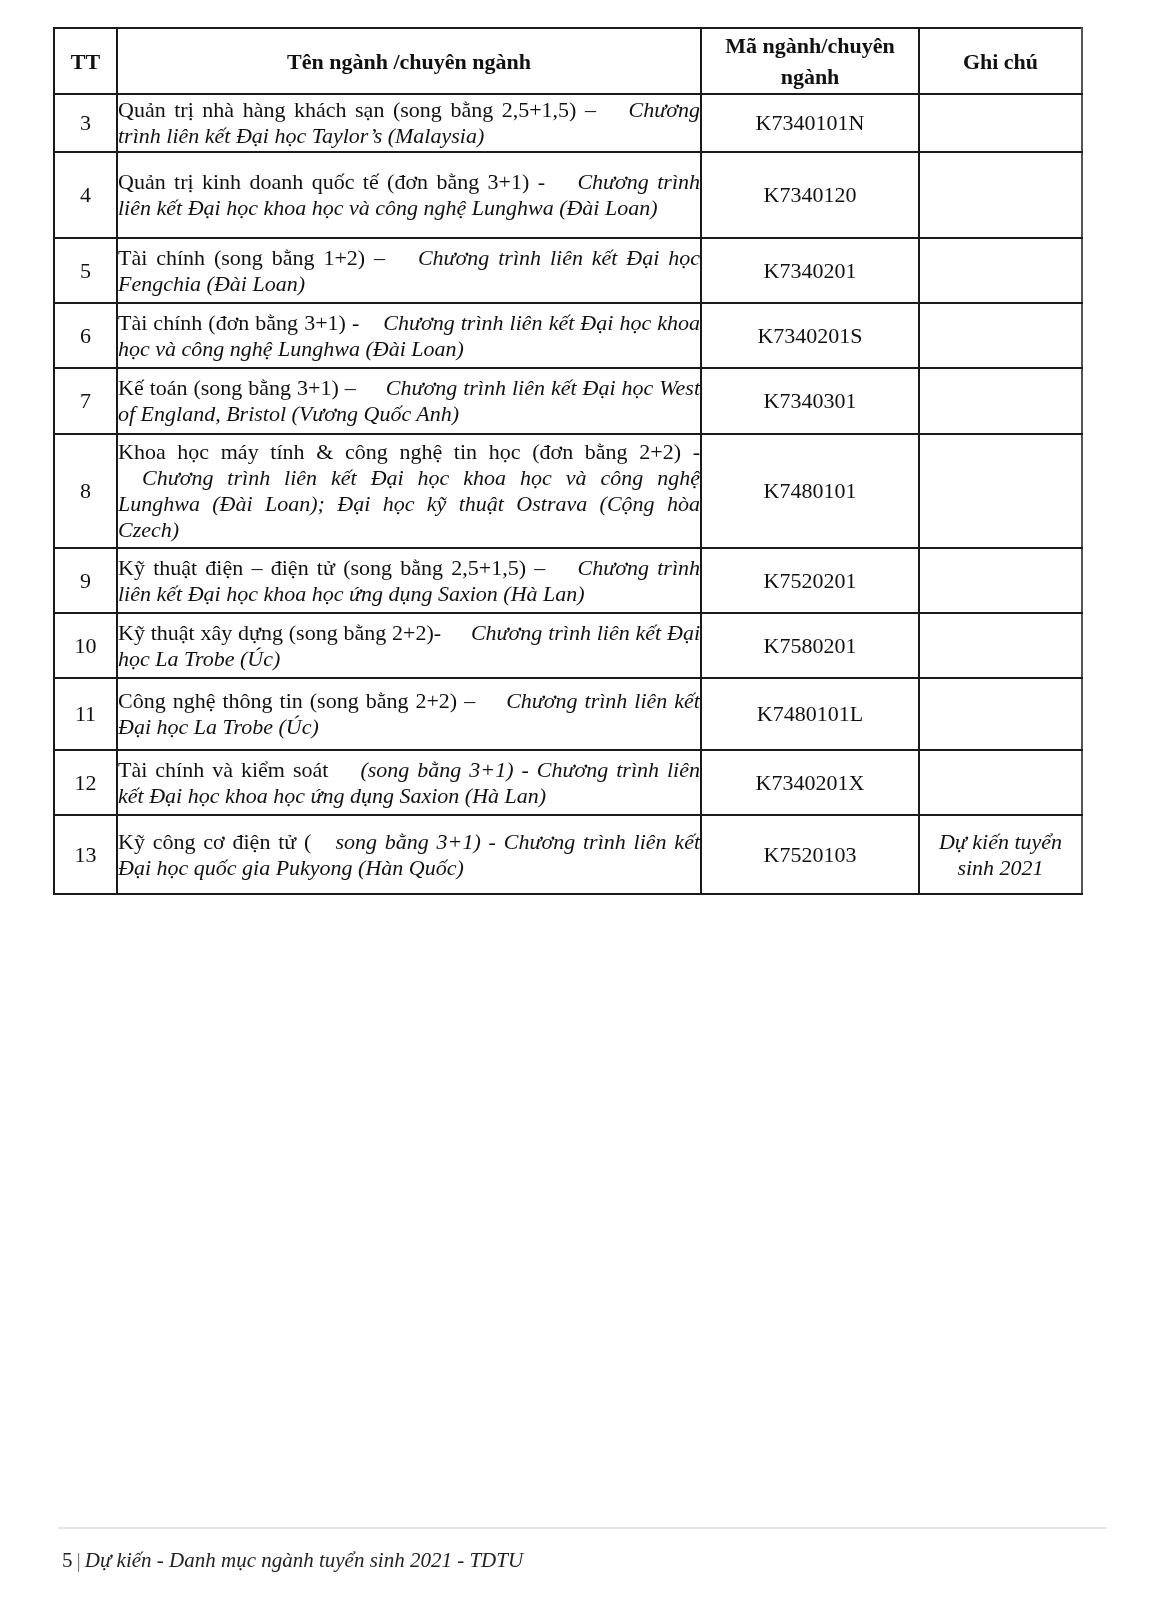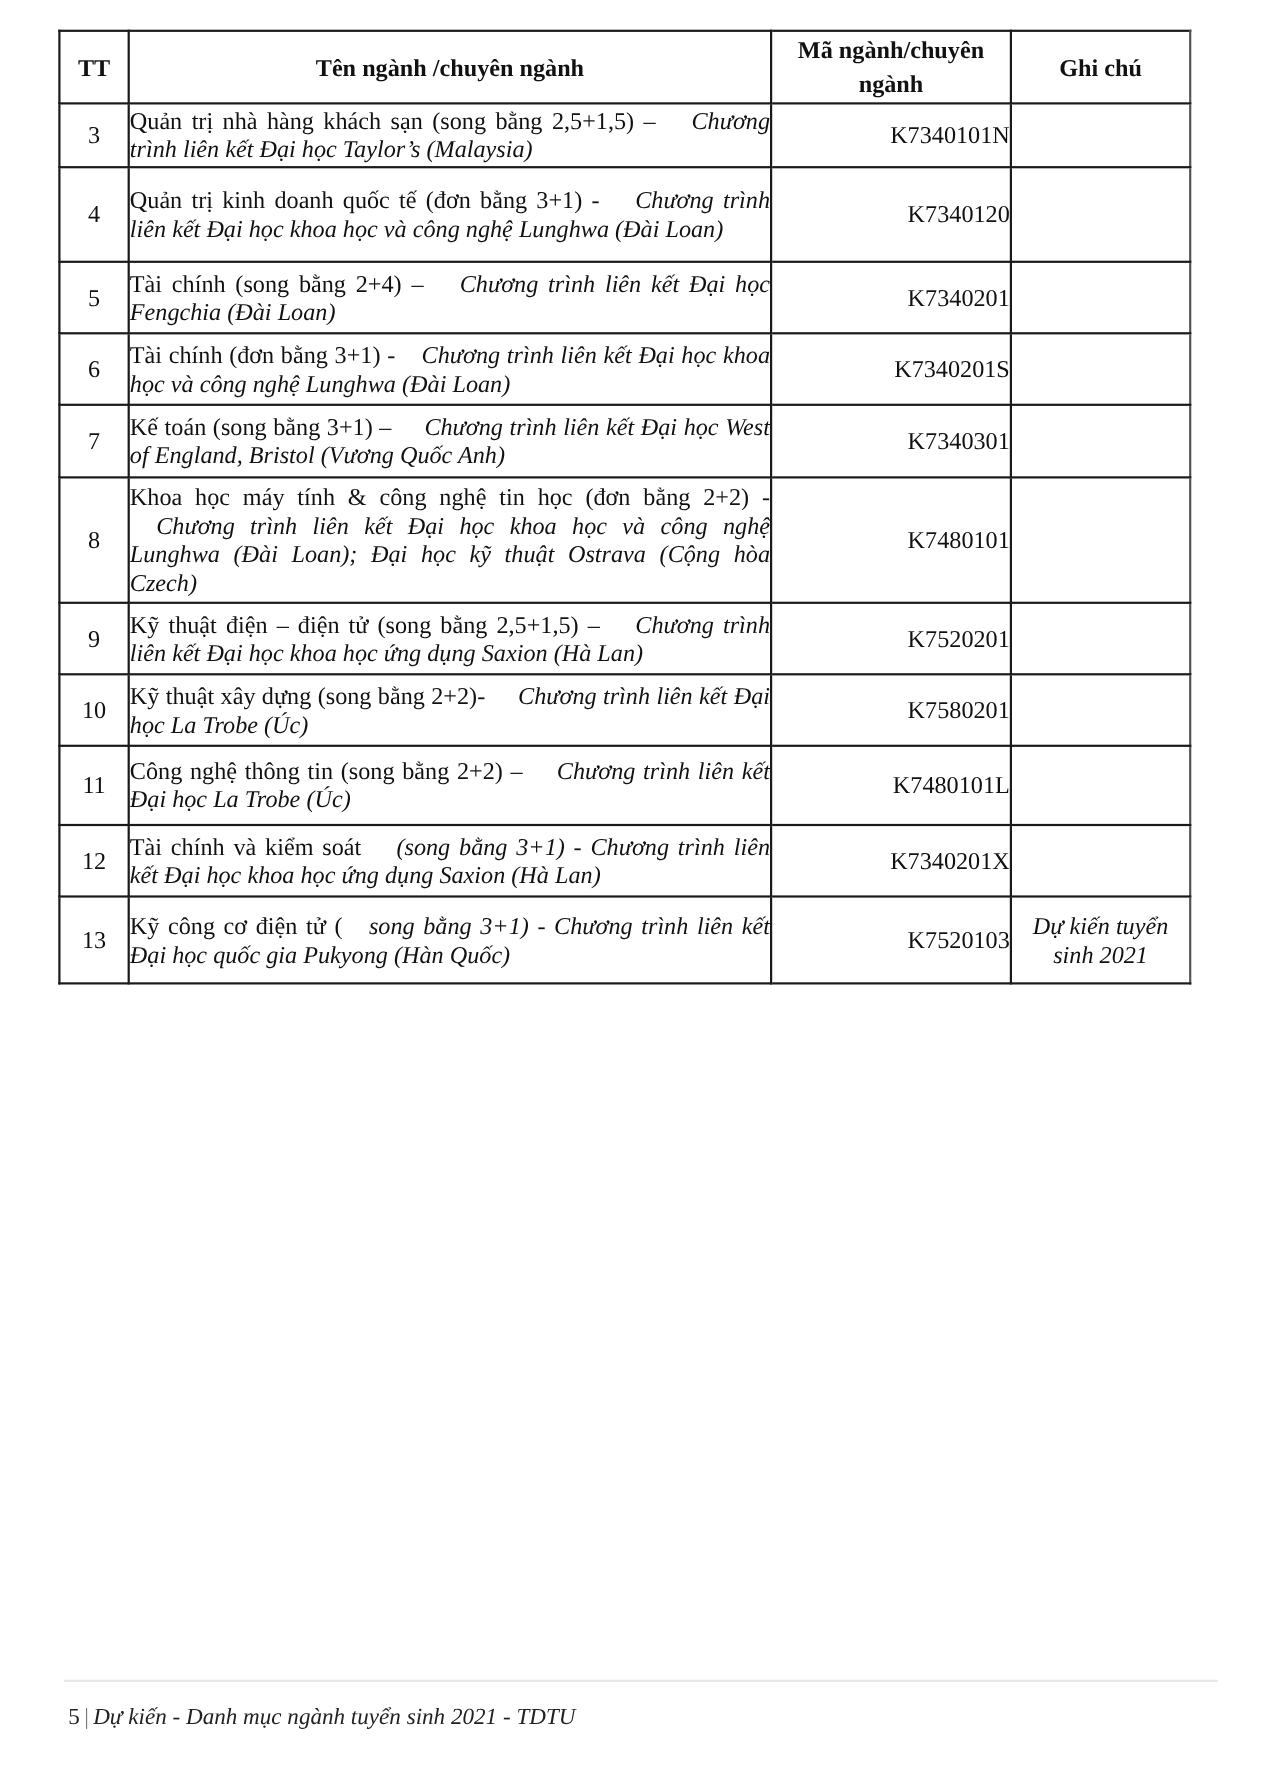--- a/index.html
+++ b/index.html
@@ -49,21 +49,21 @@
     td.name {
       text-align: justify;
       text-align-last: left;
       padding: 1px 10px 1px 9px;
     }
     td.name .it {
       font-style: italic;
       margin-left: 24px;
     }
     td.code {
-      text-align: right;
+      text-align: center;
     }
     td.note {
       text-align: center;
       font-style: italic;
       padding: 0 6px;
     }
     td.note-cell, th.note-col {
       border-right-color: #555555 !important;
     }
     .footer-rule {
@@ -124,21 +124,21 @@
         <td class="note note-cell"></td>
       </tr>
       <tr style="height:86px">
         <td class="tt">4</td>
         <td class="name"><span>Quản trị kinh doanh quốc tế (đơn bằng 3+1) - </span><span class="it">Chương trình liên kết Đại học khoa học và công nghệ Lunghwa (Đài Loan)</span></td>
         <td class="code">K7340120</td>
         <td class="note note-cell"></td>
       </tr>
       <tr style="height:65px">
         <td class="tt">5</td>
-        <td class="name"><span>Tài chính (song bằng 2+4) – </span><span class="it">Chương trình liên kết Đại học Fengchia (Đài Loan)</span></td>
+        <td class="name"><span>Tài chính (song bằng 1+2) – </span><span class="it">Chương trình liên kết Đại học Fengchia (Đài Loan)</span></td>
         <td class="code">K7340201</td>
         <td class="note note-cell"></td>
       </tr>
       <tr style="height:65px">
         <td class="tt">6</td>
         <td class="name"><span>Tài chính (đơn bằng 3+1) -</span><span class="it">Chương trình liên kết Đại học khoa học và công nghệ Lunghwa (Đài Loan)</span></td>
         <td class="code">K7340201S</td>
         <td class="note note-cell"></td>
       </tr>
       <tr style="height:66px">

